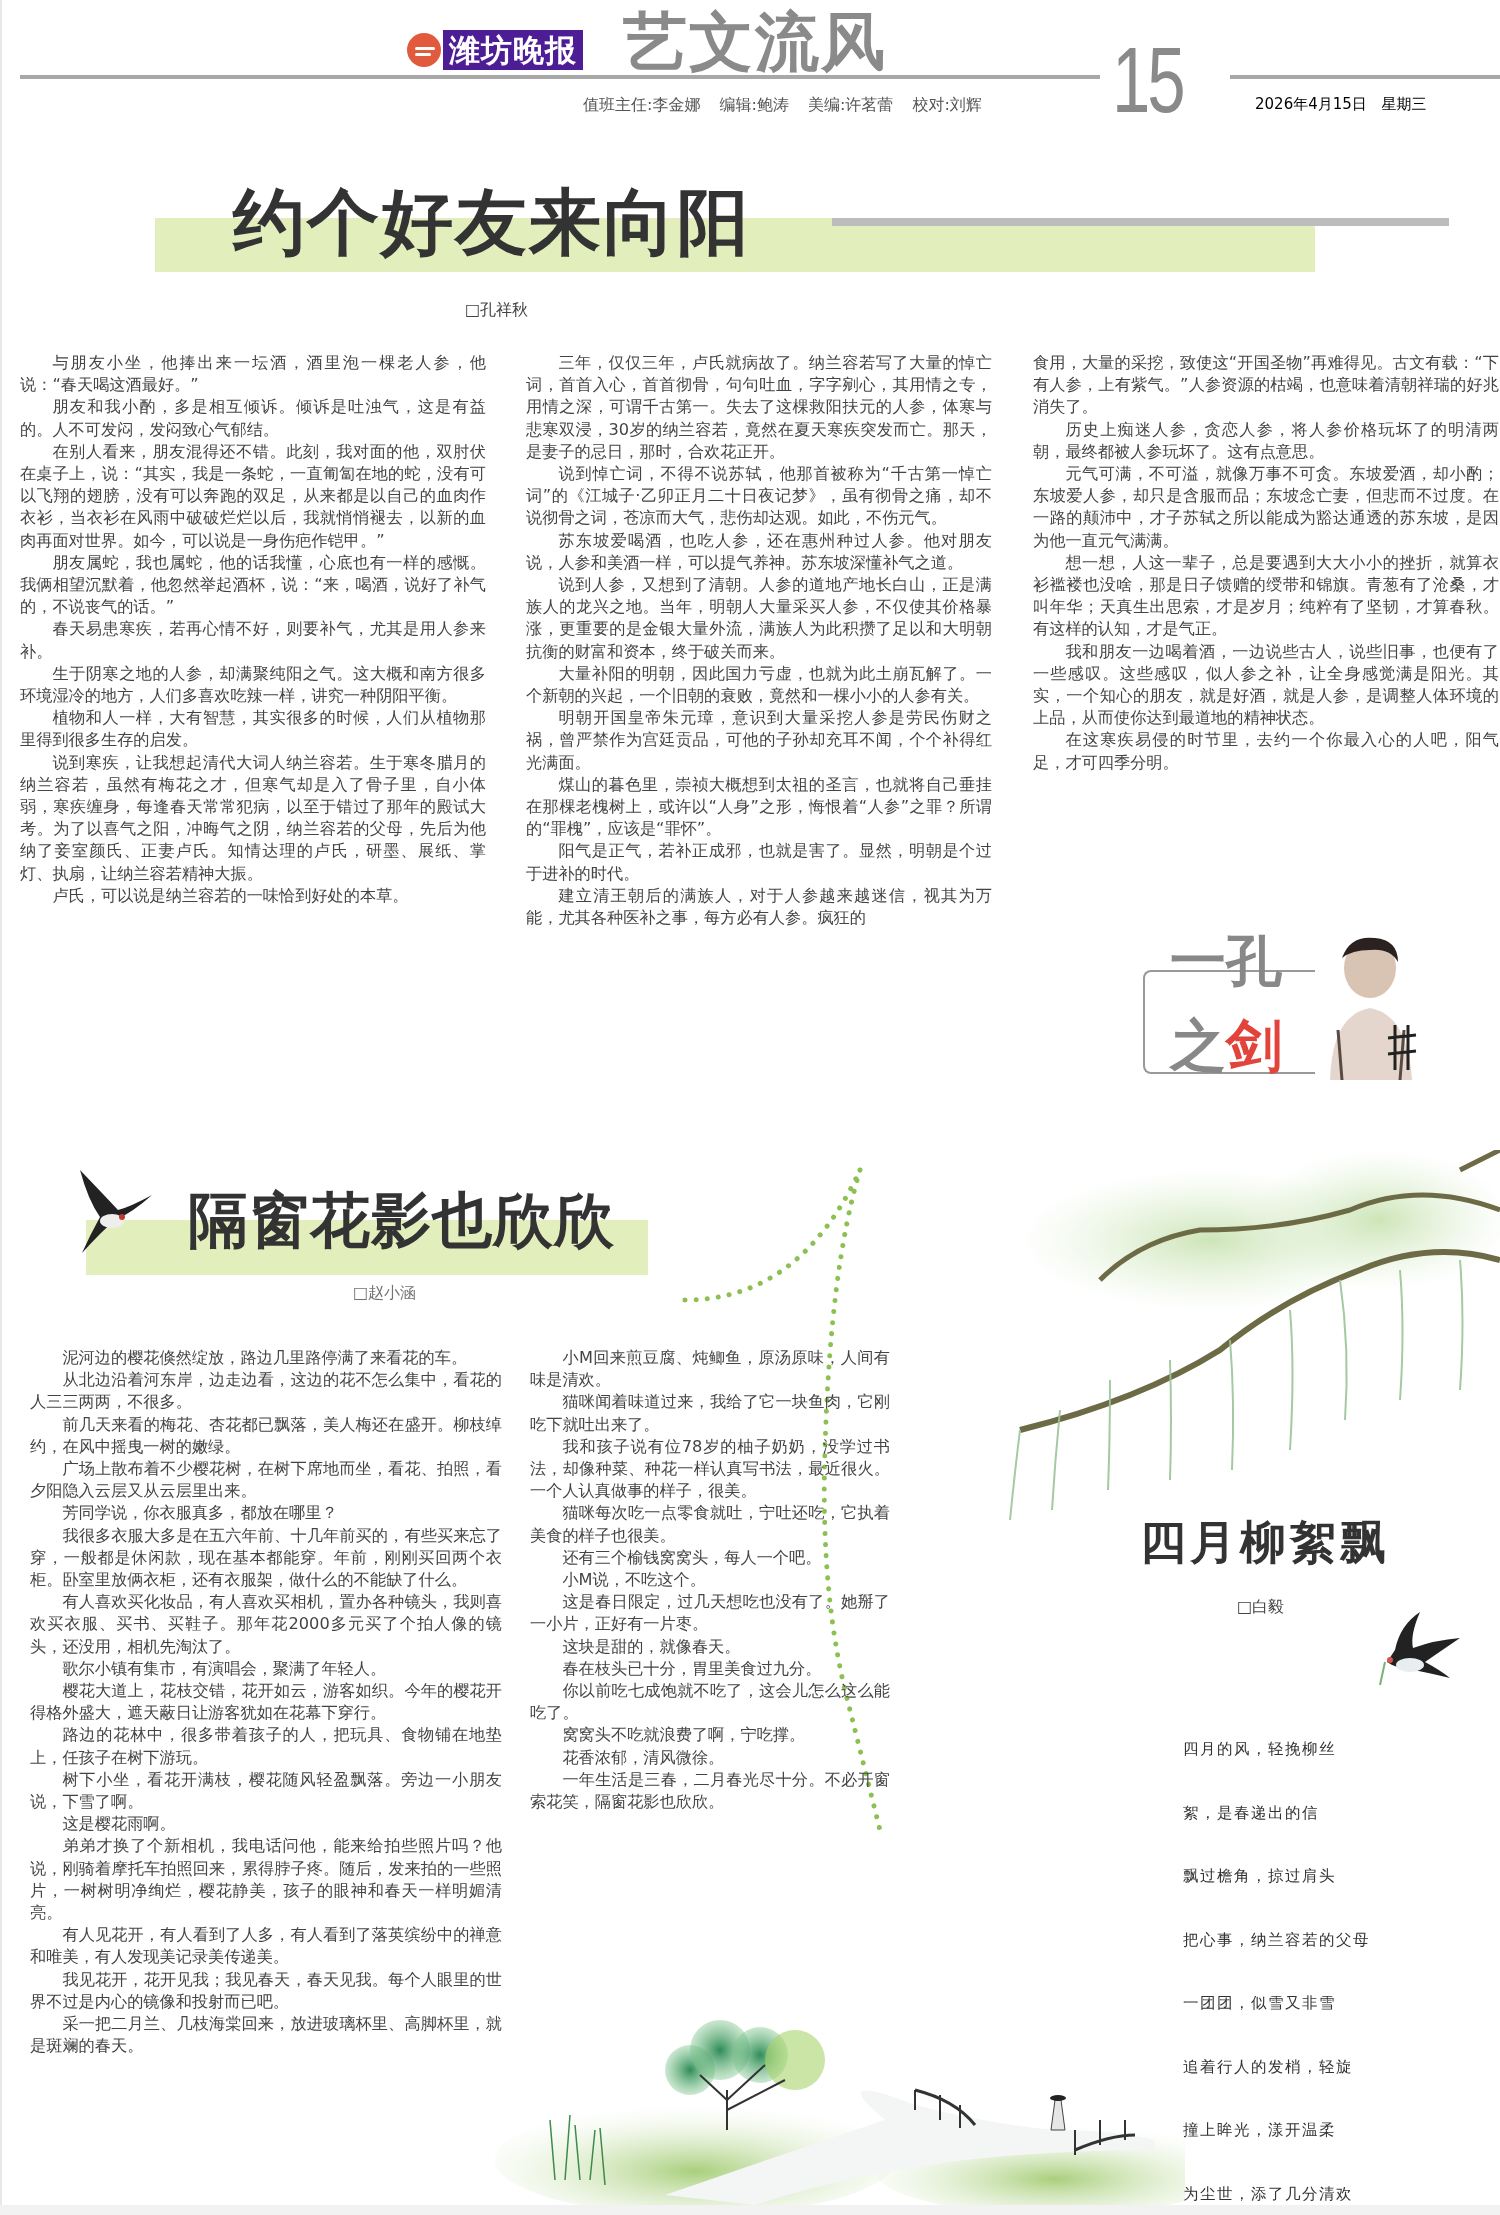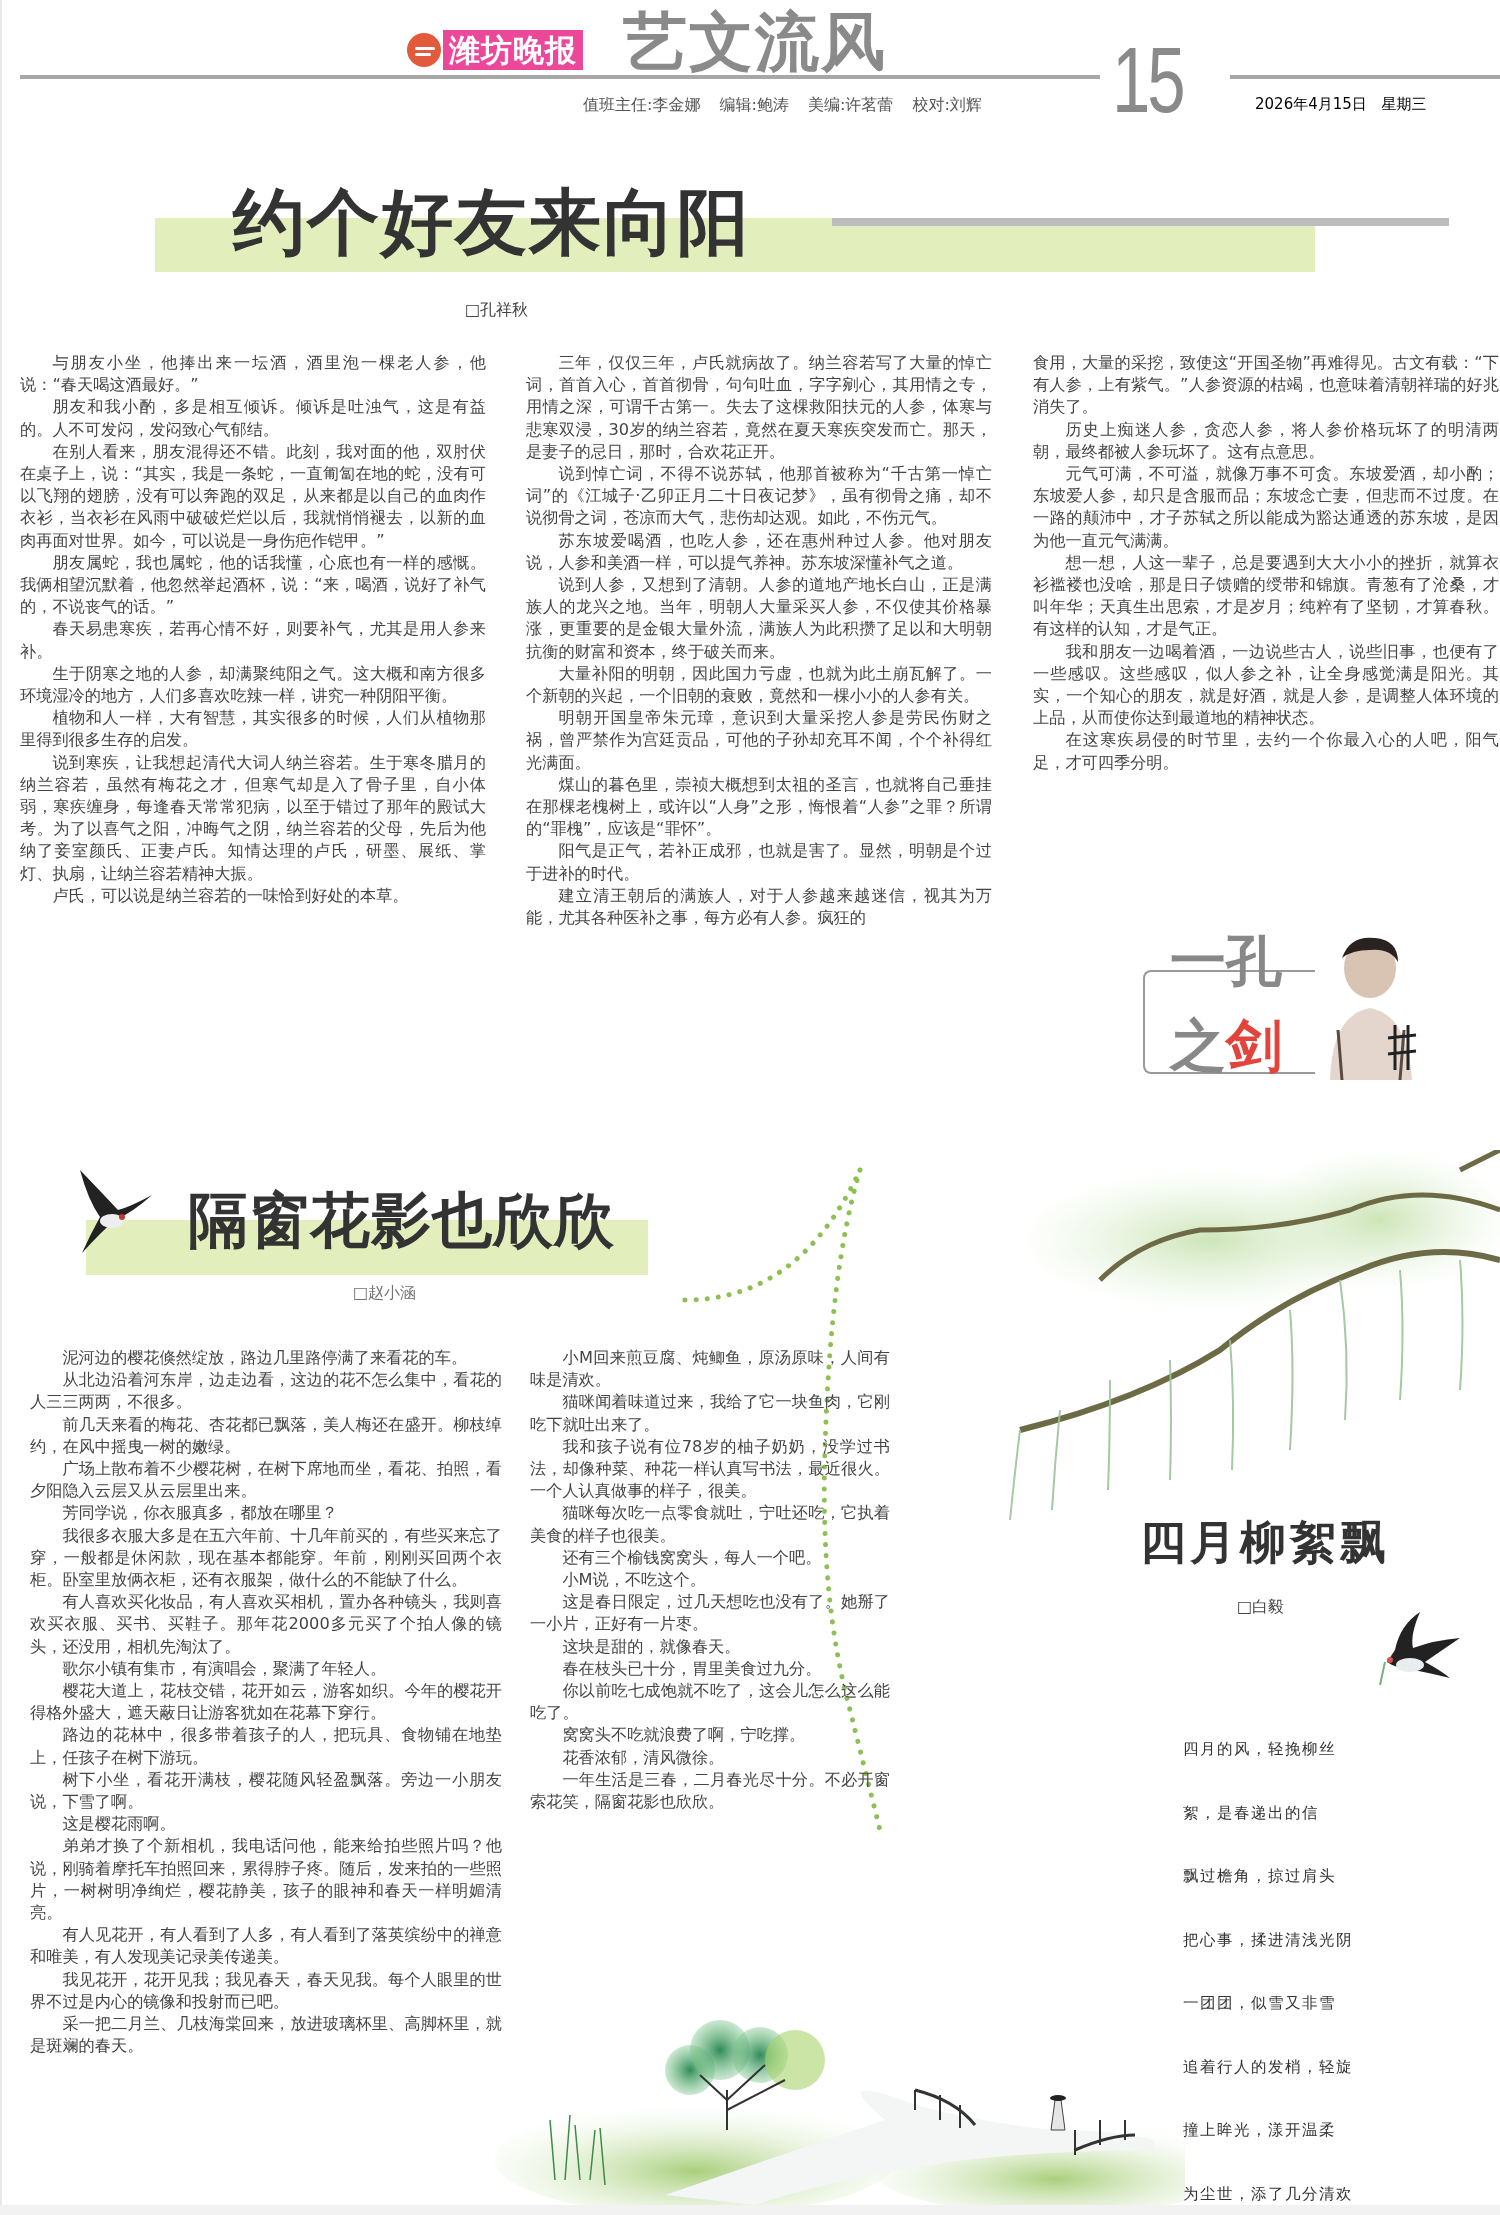--- a/index.html
+++ b/index.html
@@ -4,21 +4,21 @@
 <style>
   html, body { margin:0; padding:0; }
   body { width:1500px; height:2215px; background:#fff; position:relative; overflow:hidden;
          font-family:"DejaVu Sans","Liberation Sans",sans-serif; color:#333; }
   .abs { position:absolute; }
 
   
   .logo-circle { left:407px; top:33px; width:34px; height:34px; border-radius:50%; background:#e25a3c; }
   .logo-circle::before { content:""; position:absolute; left:8px; top:14px; width:20px; height:3px; background:#fff; border-radius:2px; }
   .logo-circle::after  { content:""; position:absolute; left:8px; top:20px; width:16px; height:3px; background:#fff; border-radius:2px; }
-  .logo-box { left:443px; top:30px; height:40px; padding:0 6px; background:#ec4899; color:#fff;
+  .logo-box { left:443px; top:30px; height:40px; padding:0 6px; background:#4c1d95; color:#fff;
               font-size:31px; font-weight:bold; line-height:40px; letter-spacing:1px; }
   .section-title { left:623px; top:6px; font-size:64px; font-weight:bold; color:#8a8a8a; letter-spacing:2px; line-height:72px; }
   .rule-left { left:20px; top:75px; width:1080px; height:4px; background:#a8a8a8; }
   .rule-right { left:1230px; top:75px; width:270px; height:4px; background:#a8a8a8; }
   .page-num { left:1112px; top:30px; font-size:92px; color:#8a8a8a; font-family:"Liberation Sans Narrow","Liberation Sans",sans-serif; line-height:100px; letter-spacing:-4px; transform:scaleX(.75); transform-origin:left; }
   .credits { left:583px; top:95px; font-size:16px; color:#555; }
   .credits span { margin-right:14px; }
   .dateline { left:1255px; top:95px; font-size:15px; color:#000000; }
   .dateline span { margin-right:10px; }
 
@@ -215,21 +215,21 @@
   <ellipse cx="45" cy="55" rx="14" ry="7" fill="#e8eef0"></ellipse>
   <circle cx="25" cy="50" r="3" fill="#d9534f"></circle>
   <path d="M20 52 L15 75" stroke="#7bb07a" stroke-width="2"></path>
 </svg>
 
 <div class="abs poem">
   <div class="stanza">
     <span class="line">四月的风，轻挽柳丝</span>
     <span class="line">絮，是春递出的信</span>
     <span class="line">飘过檐角，掠过肩头</span>
-    <span class="line">把心事，揉进清浅光阴</span>
+    <span class="line">把心事，纳兰容若的父母</span>
   </div>
   <div class="stanza">
     <span class="line">一团团，似雪又非雪</span>
     <span class="line">追着行人的发梢，轻旋</span>
     <span class="line">撞上眸光，漾开温柔</span>
     <span class="line">为尘世，添了几分清欢</span>
   </div>
   <div class="stanza">
     <span class="line">它们不问，来路与归途</span>
     <span class="line">只循着风，自在奔赴</span>

